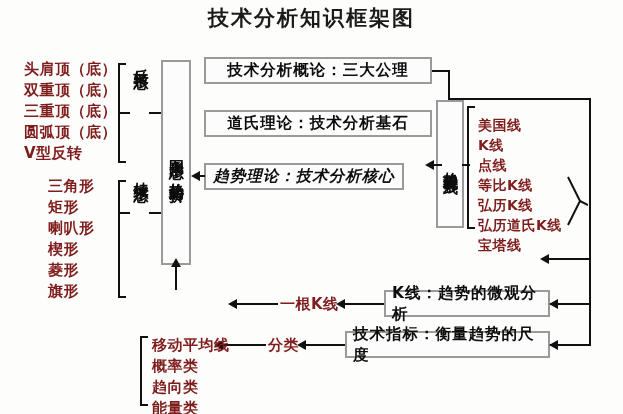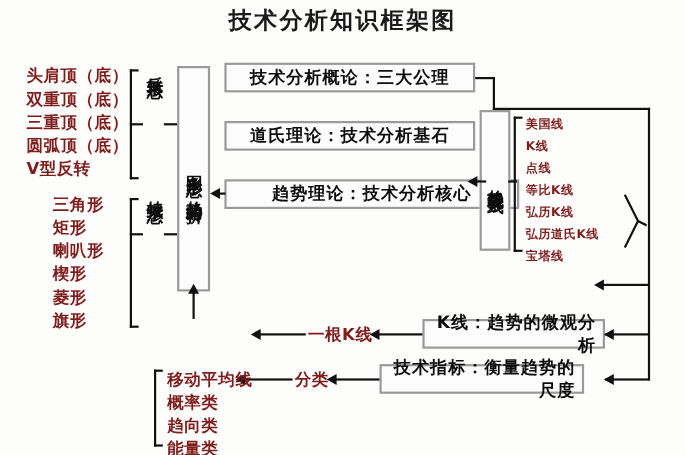--- a/index.html
+++ b/index.html
@@ -41,21 +41,20 @@
     display: flex;
     align-items: center;
     justify-content: center;
     font-weight: bold;
     color: #0d0d0d;
   }
   .box.hbox {
     font-size: 15.5px;
     letter-spacing: 1px;
     padding: 2px 6px;
-    text-align: right;
   }
   .box.vbox {
     writing-mode: vertical-rl;
     text-orientation: upright;
     font-size: 15px;
     letter-spacing: 1.5px;
     padding: 5px 2px;
   }
 
   
@@ -71,21 +70,21 @@
 
   
   .ltext {
     font-size: 15px;
     font-weight: bold;
     letter-spacing: 0.5px;
     color: #7f1d1d;
     white-space: nowrap;
     line-height: 21px;
   }
-  .ltext.sm { font-size: 11px; line-height: 20px; }
+  .ltext.sm { font-size: 14px; line-height: 20px; margin-top: 12px; }
 
   .list-item { white-space: nowrap; }
 
   
   .hline { background: #111; height: 2px; }
   .vline { background: #111; width: 2px; }
 
   .arrow-l {
     width: 0; height: 0;
     border-top: 5px solid transparent;
@@ -159,21 +158,21 @@
 
   <div class="abs box vbox" style="left:161px; top:60px; width:30px; height:205px;">图形形态：趋势的转折</div>
 
   <div class="abs vline" style="left:175px; top:265px; height:25px;"></div>
   <div class="abs arrow-u" style="left:171px; top:258px;"></div>
 
   <div class="abs box hbox" style="left:204px; top:57px; width:228px; height:27px;">技术分析概论：三大公理</div>
 
   <div class="abs box hbox" style="left:204px; top:110px; width:228px; height:27px;">道氏理论：技术分析基石</div>
 
-  <div class="abs box hbox" style="left:204px; top:163px; width:268px; height:27px;">趋势理论：技术分析核心</div>
+  <div class="abs box hbox" style="left:204px; top:163px; width:200px; height:27px;font-style:italic;">趋势理论：技术分析核心</div>
 
   <div class="abs hline" style="left:200px; top:175px; width:5px;"></div>
   <div class="abs arrow-l" style="left:191px; top:171px;"></div>
 
   <div class="abs box vbox" style="left:436px; top:100px; width:28px; height:128px;">趋势表现形式</div>
 
   <div class="abs hline" style="left:432px; top:164px; width:10px;"></div>
   <div class="abs arrow-l" style="left:425px; top:160px;"></div>
 
   <div class="abs vline" style="left:448px; top:70px; height:30px;"></div>
@@ -217,21 +216,21 @@
 
   <div class="abs hline" style="left:344px; top:303px; width:40px;"></div>
   <div class="abs arrow-l" style="left:336px; top:299px;"></div>
 
   <div class="abs ltext" style="left:280px; top:294px;">一根K线</div>
 
   <div class="abs hline" style="left:236px; top:303px; width:42px;"></div>
   <div class="abs arrow-l" style="left:228px; top:299px;"></div>
 
 
-  <div class="abs box hbox" style="left:345px; top:331px; width:186px; height:27px;">技术指标：衡量趋势的尺度</div>
+  <div class="abs box hbox" style="left:345px; top:331px; width:205px; height:27px;">技术指标：衡量趋势的尺度</div>
 
   <div class="abs hline" style="left:550px; top:344px; width:40px;"></div>
   <div class="abs arrow-l" style="left:549px; top:340px;"></div>
 
   <div class="abs hline" style="left:305px; top:344px; width:40px;"></div>
   <div class="abs arrow-l" style="left:297px; top:340px;"></div>
 
   <div class="abs ltext" style="left:268px; top:335px;">分类</div>
 
   <div class="abs hline" style="left:222px; top:344px; width:44px;"></div>

